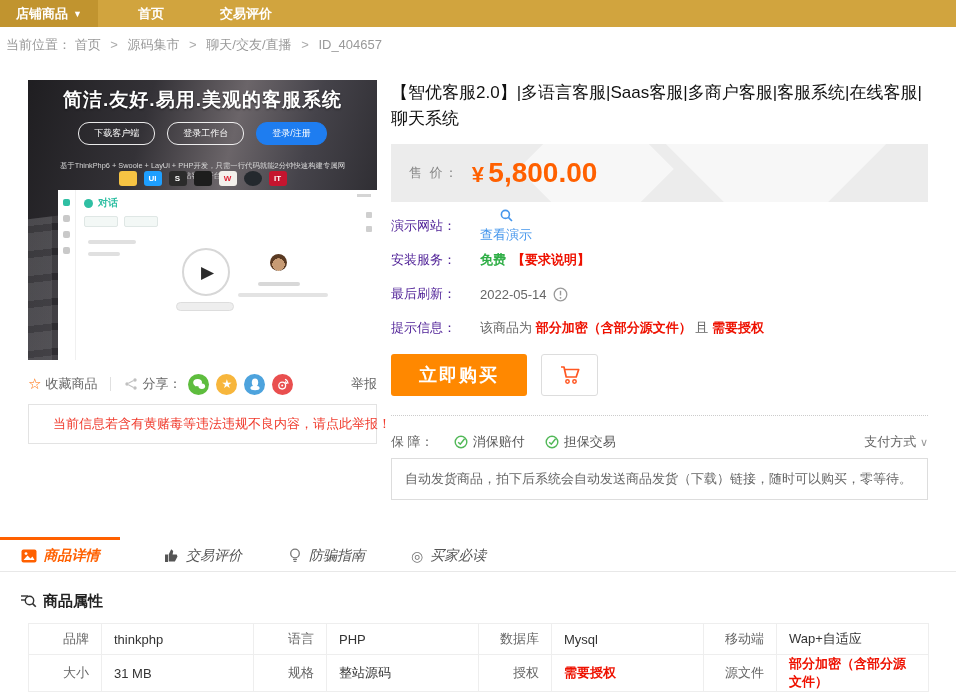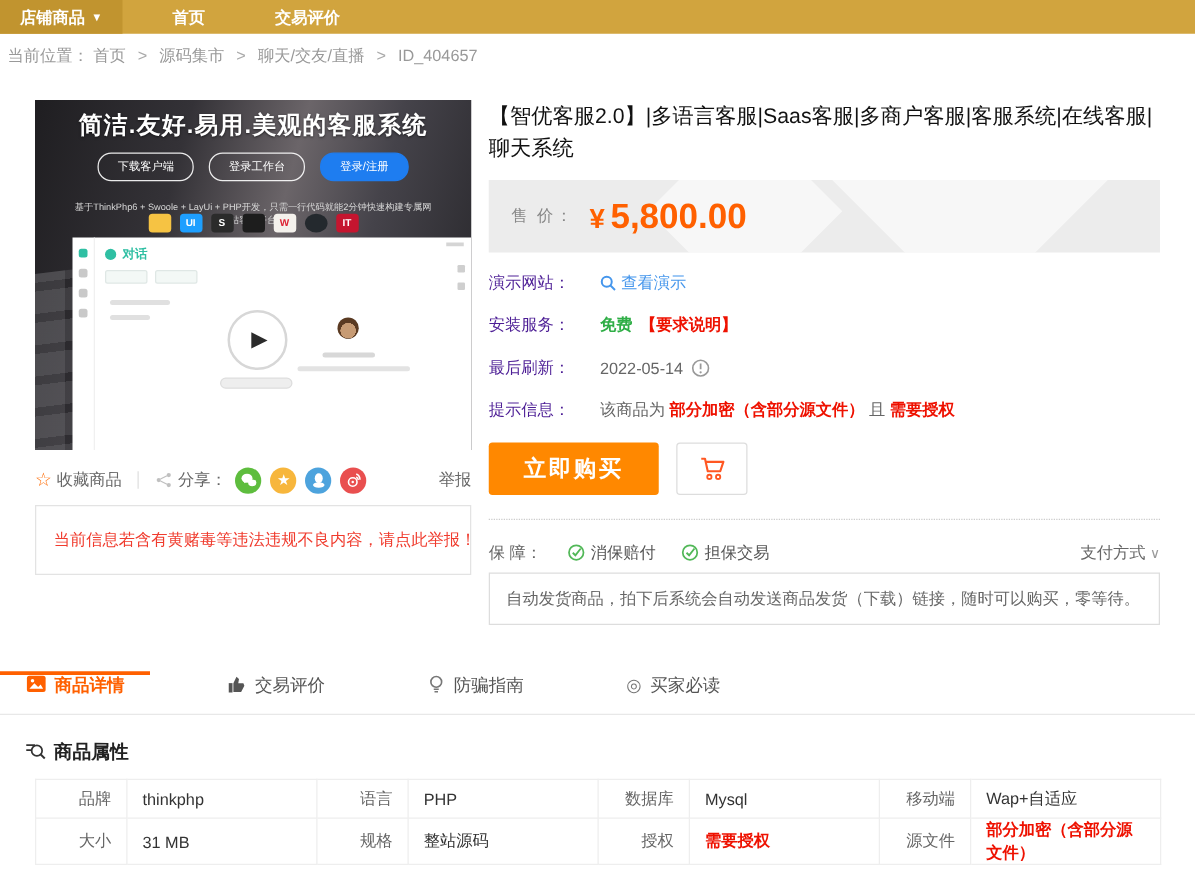--- a/index.html
+++ b/index.html
@@ -82,39 +82,39 @@
   .share-circles { display:flex; gap:7px; margin-left:7px; }
   .sc { width:21px; height:21px; border-radius:50%; display:flex; align-items:center;
     justify-content:center; cursor:pointer; }
   .sc-wechat { background:#5ebd3e; }
   .sc-qzone { background:#f7b63c; color:#fff; font-size:12px; }
   .sc-qq { background:#4da3dd; }
   .sc-weibo { background:#e94f4f; }
   .report { margin-left:auto; }
 
   
-  .warn-box { margin-top:9px; border:1px solid #e3e3e3; background:#fff; height:56px;
-    display:flex; align-items:center; padding:0 8px; cursor:pointer; }
+  .warn-box { margin-top:9px; border:1px solid #e3e3e3; background:#fff; height:40px;
+    display:flex; align-items:center; padding:0 18px; cursor:pointer; }
   .warn-text { color:#f03b2d; font-size:13px; margin-left:6px; white-space:nowrap; }
 
   
   .p-title { font-size:17px; font-weight:400; color:#111; line-height:26px; }
   .price-banner { position:relative; margin-top:12px; height:58px; background:#ececec;
     overflow:hidden; display:flex; align-items:center; padding-left:18px; }
   .deco { position:absolute; background:rgba(255,255,255,.6); transform:rotate(45deg); }
   .deco1 { width:110px; height:110px; left:150px; top:-30px; }
   .deco2 { width:170px; height:170px; left:300px; top:-95px; }
   .price-label { font-size:13px; color:#888; letter-spacing:2px; position:relative; }
   .price-val { position:relative; color:#ff6000; font-weight:700; margin-left:12px; }
   .price-cur { font-size:22px; }
   .price-num { font-size:28px; }
 
   .info-row { display:flex; align-items:center; margin-top:14px; font-size:13px; color:#666; height:20px; }
   .info-label { color:#4c1d95; margin-right:24px; flex:none; }
-  .link-blue { color:#4596ec; cursor:pointer; display:inline-flex; align-items:center; gap:4px; }
+  .link-blue { color:#4596ec; cursor:pointer; display:inline-flex; align-items:center; gap:4px;flex-direction:column; }
   .green { color:#2fae46; }
   .red { color:#ee1100; }
   .bold { font-weight:700; }
   .req-link { color:#ee1100; margin-left:6px; cursor:pointer; }
   .date-text { color:#666; }
   .info-ico { margin-left:6px; display:inline-flex; }
 
   .buy-row { display:flex; margin-top:16px; gap:14px; }
   .buy-btn { width:136px; height:42px; background:#ff8800; color:#fff; font-size:18px; font-weight:700;
     border:none; border-radius:3px; cursor:pointer; letter-spacing:2px; }
@@ -128,22 +128,22 @@
   .g-tab { display:flex; align-items:center; gap:5px; font-size:13px; color:#555;
     padding:7px 10px; cursor:pointer; }
   .g-tab.active { border:1px solid #ddd; border-bottom:1px solid #fff; background:#fff;
     position:relative; z-index:2; margin-bottom:-1px; padding:7px 13px; }
   .g-pay { margin-left:auto; font-size:13px; color:#666; cursor:pointer; padding-bottom:7px; }
   .g-pay .caret { font-size:11px; color:#999; }
   .g-box { border:1px solid #ddd; padding:11px 13px; font-size:13px; color:#666; position:relative; z-index:1; }
 
   
   .tabbar { margin-top:37px; display:flex; align-items:stretch; border-bottom:1px solid #e8e8e8; height:35px; }
-  .dtab { display:flex; align-items:flex-start; gap:7px; font-size:14px; color:#555; cursor:pointer;
-    padding:0 20px; margin-left:42px; border-top:3px solid transparent; }
+  .dtab { display:flex; align-items:center; gap:7px; font-size:14px; color:#555; cursor:pointer;
+    padding:0 2px; margin-left:42px; border-top:3px solid transparent;font-style:italic; }
   .dtab.active { width:120px; margin-left:0; justify-content:center; border-top:3px solid #ff6000;
     color:#ff6000; font-weight:700; }
   .glyph-ico { font-size:14px; color:#777; }
 
   
   .attr-head { display:flex; align-items:center; gap:6px; margin:20px 0 0 20px; }
   .attr-title { font-size:15px; font-weight:700; color:#222; }
   .attr-table { width:900px; margin:12px 0 0 28px; border-collapse:collapse; table-layout:fixed; }
   .attr-table td { border:1px solid #eee; font-size:13px; height:31px; padding:0 12px; }
   .attr-table td.lab { width:73px; text-align:right; color:#666; background:#fff; }

